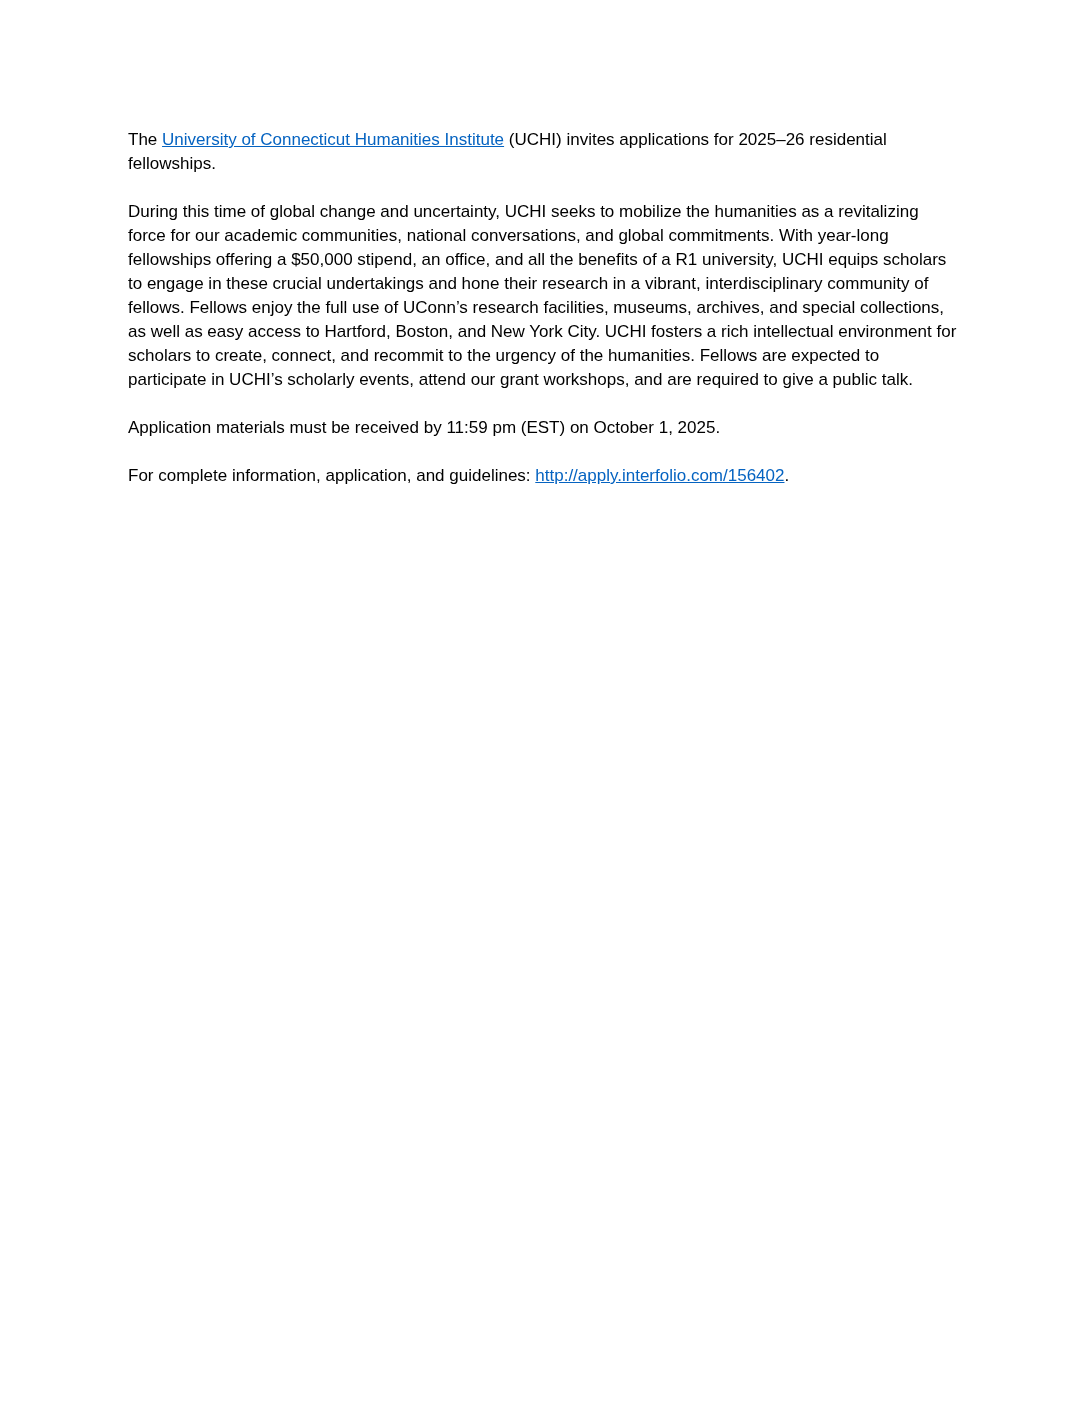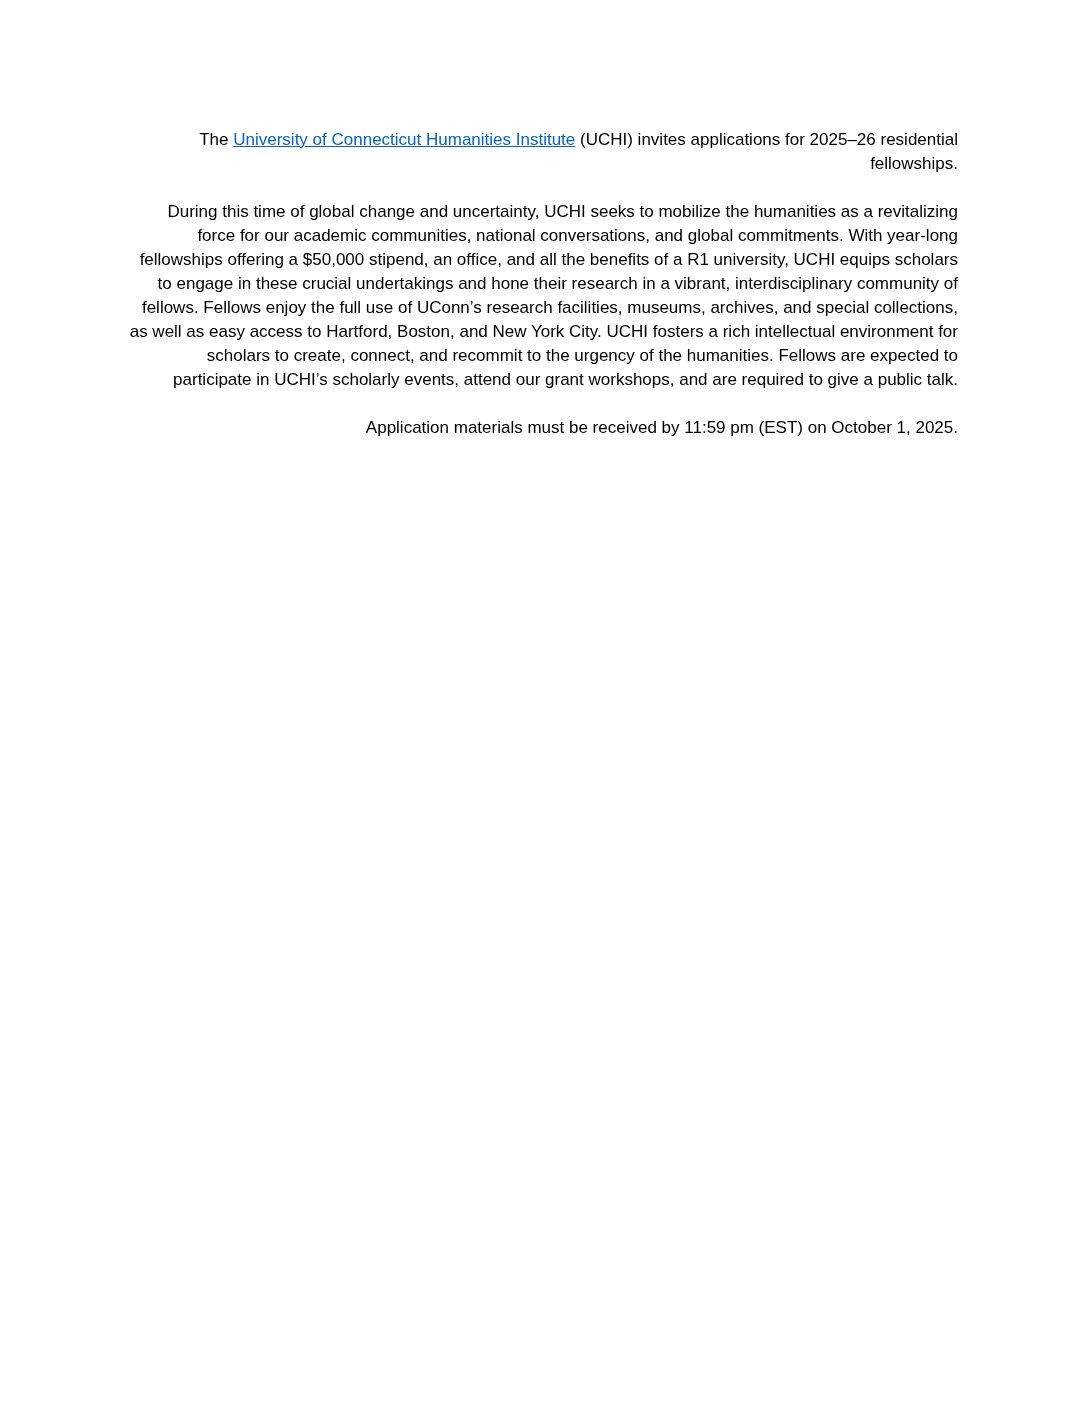--- a/index.html
+++ b/index.html
@@ -17,36 +17,37 @@
     box-sizing: border-box;
     padding: 128px 130px 0 128px;
     overflow: hidden;
   }
   .doc-body p {
     margin: 0 0 24px 0;
     font-size: 17px;
     line-height: 24px;
     color: #000000;
     font-weight: 400;
-    text-align: right;
+    text-align: left;
   }
   a.doc-link {
     color: #0563C1;
     text-decoration: underline;
     cursor: pointer;
   }
 </style>
 </head>
 <body>
 
 <div class="page">
   <div class="doc-body">
 
     <p><span>The </span><a class="doc-link">University of Connecticut Humanities Institute</a><span> (UCHI) invites applications for 2025–26 residential fellowships.</span></p>
 
     <p>During this time of global change and uncertainty, UCHI seeks to mobilize the humanities as a revitalizing force for our academic communities, national conversations, and global commitments. With year-long fellowships offering a $50,000 stipend, an office, and all the benefits of a R1 university, UCHI equips scholars to engage in these crucial undertakings and hone their research in a vibrant, interdisciplinary community of fellows. Fellows enjoy the full use of UConn’s research facilities, museums, archives, and special collections, as well as easy access to Hartford, Boston, and New York City. UCHI fosters a rich intellectual environment for scholars to create, connect, and recommit to the urgency of the humanities. Fellows are expected to participate in UCHI’s scholarly events, attend our grant workshops, and are required to give a public talk.</p>
 
 
     <p>Application materials must be received by 11:59 pm (EST) on October 1, 2025.</p>
 
+    <p><span>For complete information, application, and guidelines: </span><a class="doc-link">http://apply.interfolio.com/156402</a><span>.</span></p>
 
   </div>
 </div>
 
 </body></html>

